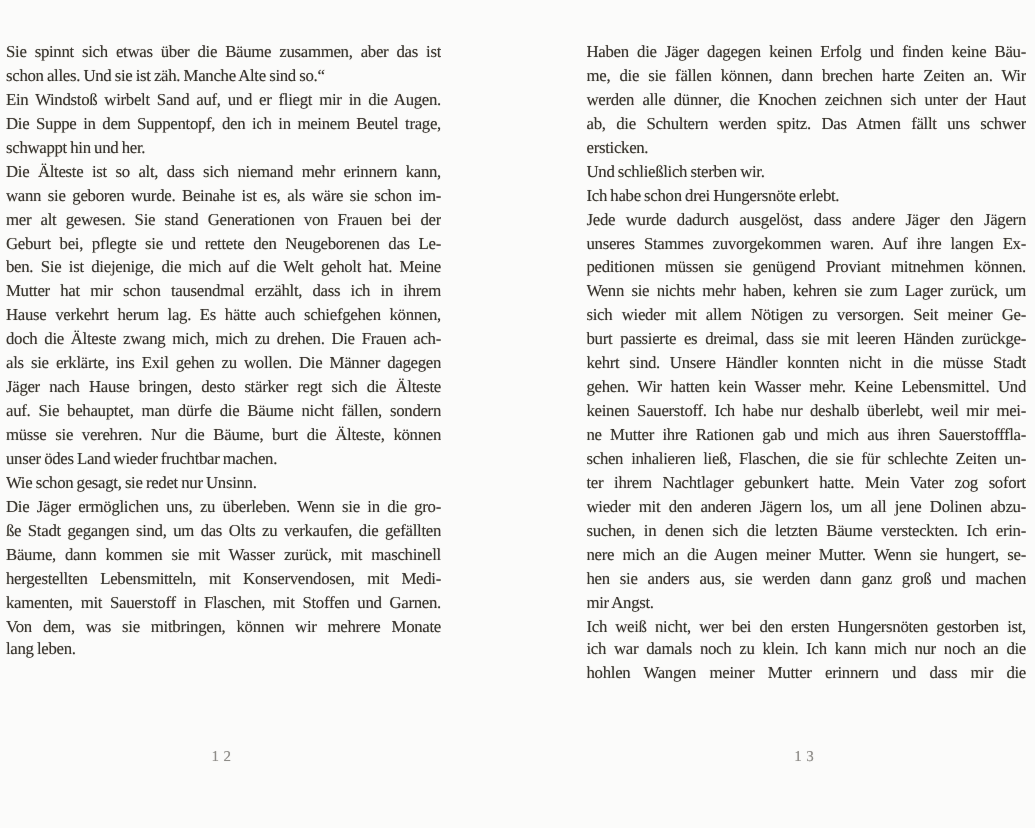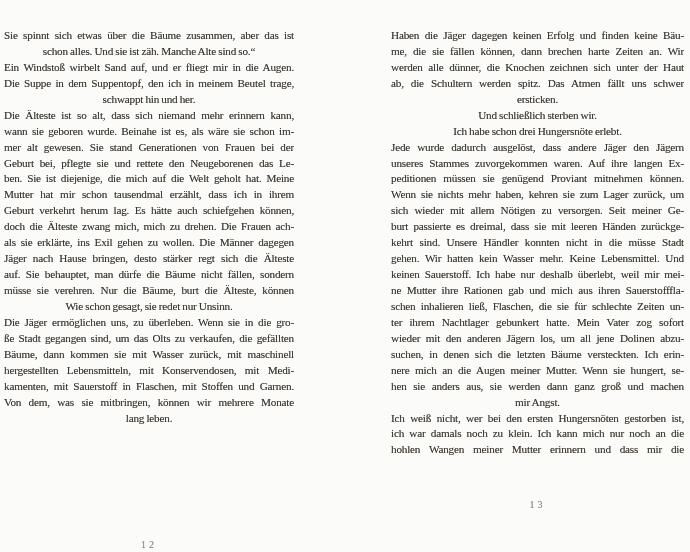--- a/index.html
+++ b/index.html
@@ -23,68 +23,69 @@
     line-height: 15.95px;
     letter-spacing: -0.2px;
     word-spacing: -0.4px;
     text-shadow: 0 0 0.6px rgba(80, 70, 58, 0.55);
   }
   .col-left  { left: 4px;   width: 290px; }
   .col-right { left: 391px; width: 293px; }
   .line {
     height: 15.95px;
     overflow: hidden;
-    text-align: center;
+    text-align: left;
   }
   .line.j {
     text-align: justify;
     text-align-last: justify;
   }
   .line.j::after {
     content: "";
     display: inline-block;
     width: 100%;
     height: 0;
   }
   .pagenum {
     position: absolute;
     top: 499px;
     font-size: 10px;
     letter-spacing: 3px;
     color: #8e8c88;
     text-align: center;
     text-shadow: 0 0 0.5px rgba(120, 115, 110, 0.5);
   }
-  .pagenum-left  { left: 4px;   width: 290px; margin-top: 40px; }
+  .pagenum-left  { left: 4px;   width: 290px; }
   .pagenum-right { left: 391px; width: 293px; }
 </style>
 </head>
 <body>
 
 <div class="spread">
 
   <div class="page">
     <div class="textcol col-left">
         <div class="line j">Sie spinnt sich etwas über die Bäume zusammen, aber das ist</div>
         <div class="line">schon alles. Und sie ist zäh. Manche Alte sind so.“</div>
         <div class="line j">Ein Windstoß wirbelt Sand auf, und er fliegt mir in die Augen.</div>
         <div class="line j">Die Suppe in dem Suppentopf, den ich in meinem Beutel trage,</div>
         <div class="line">schwappt hin und her.</div>
         <div class="line j">Die Älteste ist so alt, dass sich niemand mehr erinnern kann,</div>
         <div class="line j">wann sie geboren wurde. Beinahe ist es, als wäre sie schon im-</div>
         <div class="line j">mer alt gewesen. Sie stand Generationen von Frauen bei der</div>
         <div class="line j">Geburt bei, pflegte sie und rettete den Neugeborenen das Le-</div>
         <div class="line j">ben. Sie ist diejenige, die mich auf die Welt geholt hat. Meine</div>
         <div class="line j">Mutter hat mir schon tausendmal erzählt, dass ich in ihrem</div>
-        <div class="line j">Geburt verkehrt herum lag. Es hätte auch schiefgehen können,</div>
+        <div class="line j">Hause verkehrt herum lag. Es hätte auch schiefgehen können,</div>
         <div class="line j">doch die Älteste zwang mich, mich zu drehen. Die Frauen ach-</div>
         <div class="line j">als sie erklärte, ins Exil gehen zu wollen. Die Männer dagegen</div>
         <div class="line j">Jäger nach Hause bringen, desto stärker regt sich die Älteste</div>
         <div class="line j">auf. Sie behauptet, man dürfe die Bäume nicht fällen, sondern</div>
         <div class="line j">müsse sie verehren. Nur die Bäume, burt die Älteste, können</div>
+        <div class="line">unser ödes Land wieder fruchtbar machen.</div>
         <div class="line">Wie schon gesagt, sie redet nur Unsinn.</div>
         <div class="line j">Die Jäger ermöglichen uns, zu überleben. Wenn sie in die gro-</div>
         <div class="line j">ße Stadt gegangen sind, um das Olts zu verkaufen, die gefällten</div>
         <div class="line j">Bäume, dann kommen sie mit Wasser zurück, mit maschinell</div>
         <div class="line j">hergestellten Lebensmitteln, mit Konservendosen, mit Medi-</div>
         <div class="line j">kamenten, mit Sauerstoff in Flaschen, mit Stoffen und Garnen.</div>
         <div class="line j">Von dem, was sie mitbringen, können wir mehrere Monate</div>
         <div class="line">lang leben.</div>
       </div>
     <div class="pagenum pagenum-left">12</div>

